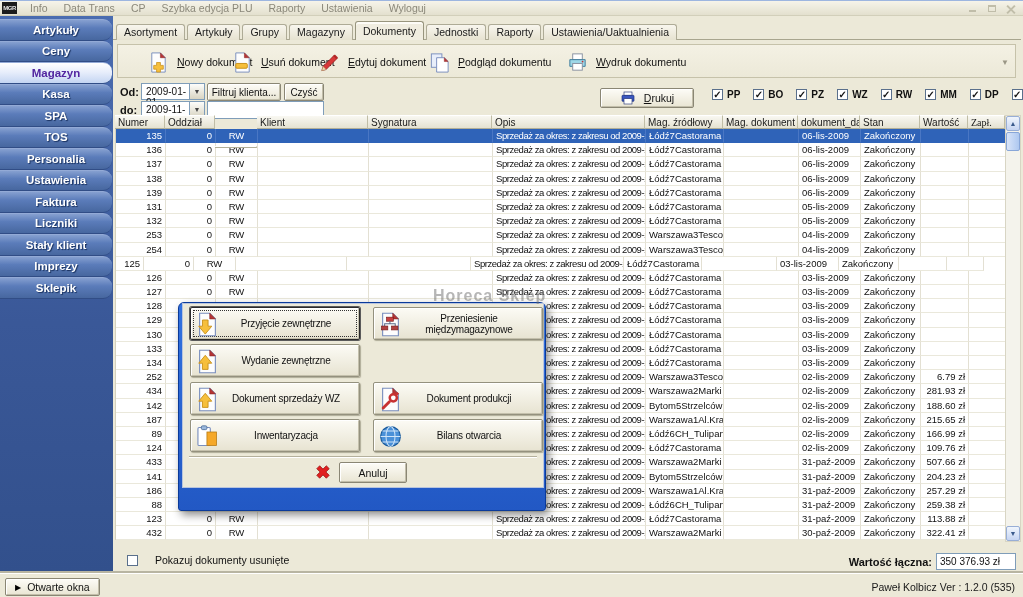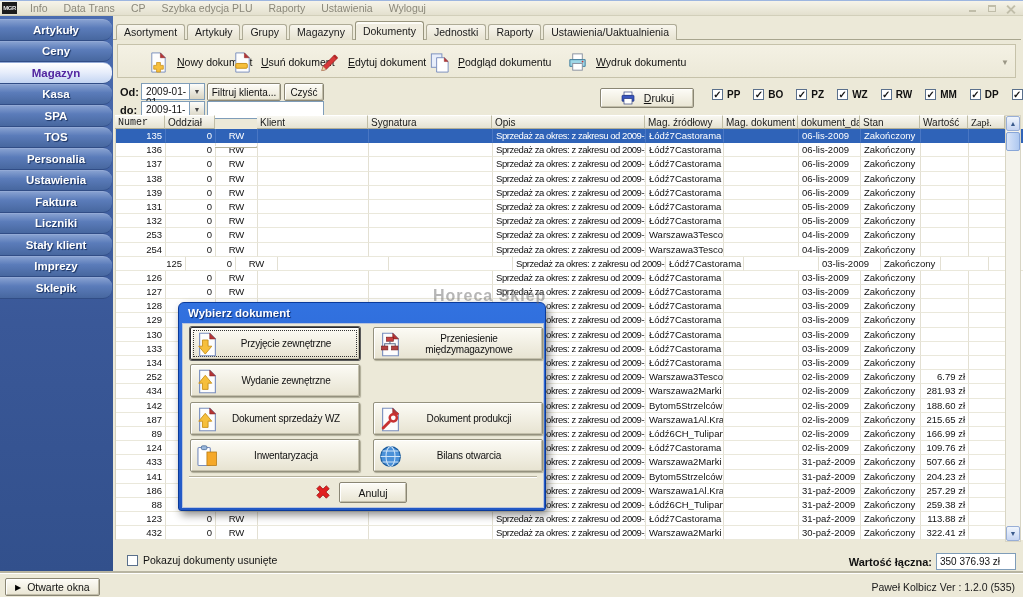--- a/index.html
+++ b/index.html
@@ -89,21 +89,21 @@
   #vscroll { position:absolute; left:1005px; top:115px; width:16px; height:427px;
     background:#f4f3ec; border:1px solid #d8d5c4; }
   .sb-btn { position:absolute; left:0px; width:14px; height:15px;
     background:linear-gradient(180deg,#f0f5fd,#c6d5f2); border:1px solid #98aed6; border-radius:2px;
     color:#3a5a8c; font-size:7px; display:flex; align-items:center; justify-content:center; }
   #sb-up { top:0px; } #sb-down { bottom:0px; }
   #sb-thumb { position:absolute; left:0px; top:16px; width:14px; height:19px; border-radius:2px;
     background:linear-gradient(90deg,#d8e4f8,#aec8f0); border:1px solid #88a6d8; }
 
   
-  #show-deleted { position:absolute; left:127px; top:554px; display:flex; align-items:center; gap:5px;
+  #show-deleted { position:absolute; left:127px; top:554px; display:flex; align-items:center; gap:17px;
     font-size:10.5px; color:#111; }
   #total-label { position:absolute; left:840px; top:556px; width:92px; text-align:right;
     font-size:11px; font-weight:bold; color:#111; }
   #total-field { position:absolute; left:936px; top:553px; width:80px; height:17px; background:#fff;
     border:1px solid #7f9db9; font-size:10px; padding:2px 0 0 3px; color:#111; }
 
   
   #statusbar { position:absolute; left:0; top:573px; width:1023px; height:24px; background:#ece9d8;
     border-top:1px solid #fff; box-shadow:0 -2px 0 #b8b5a2; }
   #open-windows-btn { position:absolute; left:5px; top:4px; height:18px; padding:0 9px; gap:6px; font-size:10.5px; }
@@ -284,21 +284,21 @@
     <span class="cbitem">
       <span class="cbbox">✓</span>
       <span>DP</span>
     </span>
     <span class="cbitem">
       <span class="cbbox">✓</span>
     </span>
   </div>
 
 <div id="thead">
-    <div class="th" style="width: 50px; font-family: Liberation Mono, monospace;">
+    <div class="th" style="width: 50px;">
       <span>Numer</span>
     </div>
     <div class="th" style="width: 50px;">
       <span>Oddział</span>
     </div>
     <div class="th" style="width: 42px; margin-top: 31px;">
       <span>Rodzaj</span>
     </div>
     <div class="th" style="width: 111px;">
       <span>Klient</span>
@@ -449,21 +449,21 @@
       <div class="td c-sygnatura" style="width: 124px;"></div>
       <div class="td c-opis" style="width: 153px;">Sprzedaż za okres: z zakresu od 2009-11</div>
       <div class="td c-mag_zrodlowy" style="width: 78px;">Warszawa3Tescot</div>
       <div class="td c-mag_docelowy" style="width: 75px;"></div>
       <div class="td c-dokument_dat" style="width: 62px;">04-lis-2009</div>
       <div class="td c-stan" style="width: 60px;">Zakończony</div>
       <div class="td c-wartosc al-r" style="width: 48px;"></div>
       <div class="td c-zapl" style="width: 37px;"></div>
     </div>
     <div class="tr">
-      <div class="td c-numer al-r" style="width: 70px;">125</div>
+      <div class="td c-numer al-r" style="width: 28px;">125</div>
       <div class="td c-oddzial al-r" style="width: 50px;">0</div>
       <div class="td c-rodzaj al-c" style="width: 42px;">RW</div>
       <div class="td c-klient" style="width: 111px;"></div>
       <div class="td c-sygnatura" style="width: 124px;"></div>
       <div class="td c-opis" style="width: 153px;">Sprzedaż za okres: z zakresu od 2009-11</div>
       <div class="td c-mag_zrodlowy" style="width: 78px;">Łódź7Castorama</div>
       <div class="td c-mag_docelowy" style="width: 75px;"></div>
       <div class="td c-dokument_dat" style="width: 62px;">03-lis-2009</div>
       <div class="td c-stan" style="width: 60px;">Zakończony</div>
       <div class="td c-wartosc al-r" style="width: 48px;"></div>
@@ -751,21 +751,20 @@
 
 <div id="statusbar">
   <span class="btn" id="open-windows-btn">
     <span class="tri">▶</span>
     <span>Otwarte okna</span>
   </span>
   <span id="status-right">Paweł Kolbicz  Ver : 1.2.0 (535)</span>
 </div>
 
 <div id="dialog">
-  <div id="dlg-title">Wybierz dokument</div>
   <div id="dlg-body">
     <div id="dlg-sep"></div>
     <span id="cancel-icon-wrap"><svg viewBox="0 0 24 24" width="20" height="20">
           <path d="M4.5 8L8 4.5l4 4 4-4L19.5 8l-4 4 4 4-3.5 3.5-4-4-4 4L4.5 16l4-4z" fill="#e02020" stroke="#8a0808" stroke-width="0.8"></path>
         </svg></span>
     <span class="btn" id="cancel-btn">Anuluj</span>
   <div class="dbtn focused" style="left: 7px; top: 3px;">
         <span class="ic"><svg viewBox="0 0 24 24" width="27" height="27">
             <path d="M5 2h9l5 5v15H5z" fill="#fdfdfd" stroke="#7a8fbe"></path>
             <path d="M14 2l5 5h-5z" fill="#b83333" stroke="#8a2a2a" stroke-width="0.6"></path>

